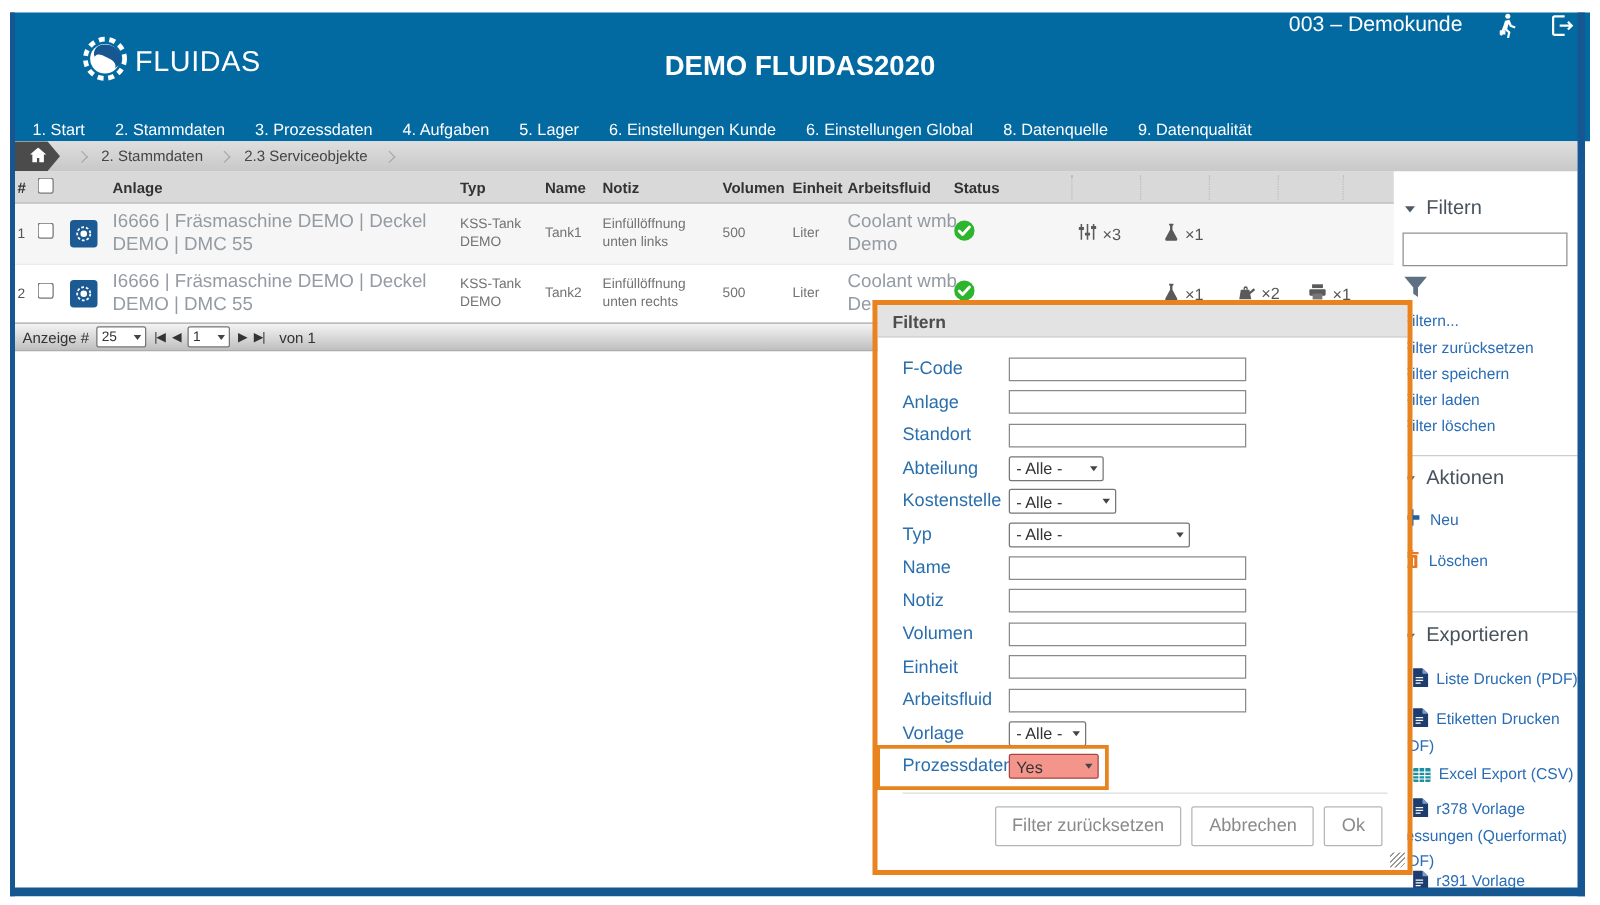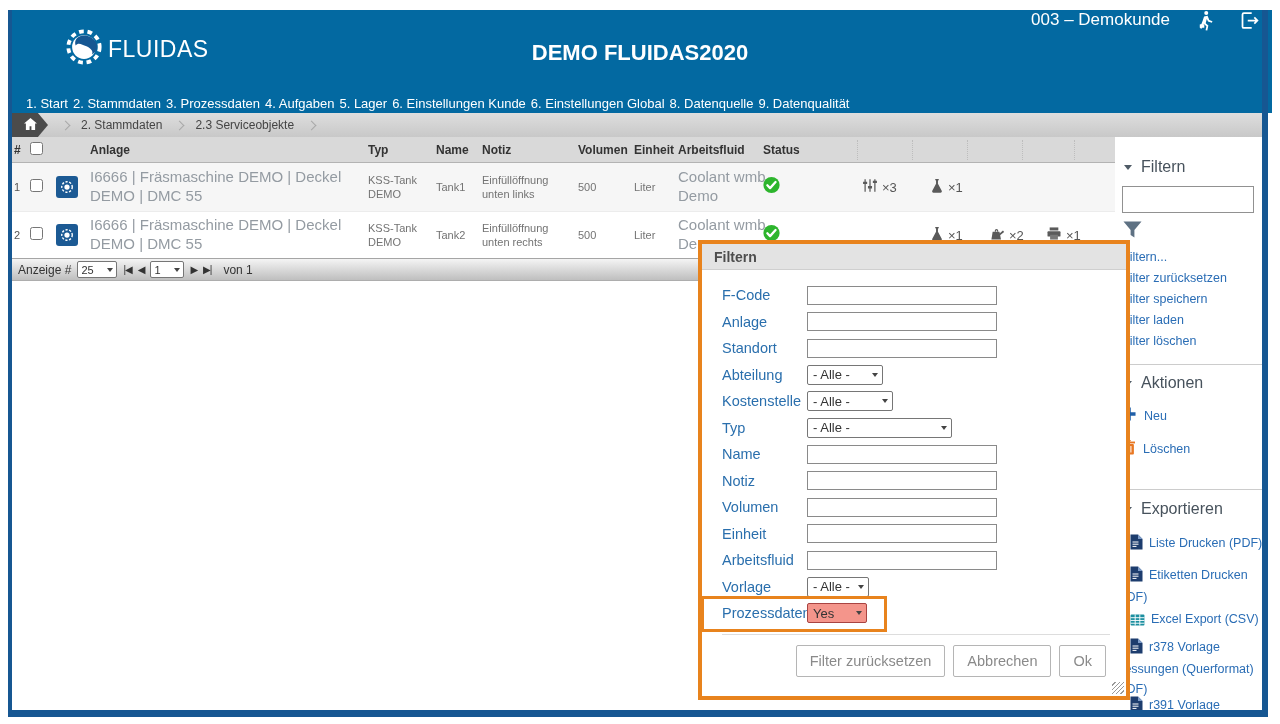--- a/index.html
+++ b/index.html
@@ -16,21 +16,21 @@
   
   .header { position:absolute; left:8px; top:10px; width:1264px; height:103px;
             background:#0369a1; color:#fff; z-index:2; }
   .brand { position:absolute; left:57px; top:18px; display:flex; align-items:center; }
   .brand-text { font-size:23px; letter-spacing:.5px; margin-left:5px; font-weight:400; }
   .app-title { position:absolute; left:50%; top:30px; transform:translateX(-50%);
                font-size:22px; font-weight:bold; white-space:nowrap; }
   .hdr-right { position:absolute; right:12px; top:0; height:78px; display:flex;
                align-items:flex-start; gap:24px; }
   .customer { font-size:17px; }
-  .nav { position:absolute; left:18px; top:86px; display:flex; gap:5px;
+  .nav { position:absolute; left:18px; top:86px; display:flex; gap:24px;
          font-size:13px; white-space:nowrap; }
   .nav span { cursor:pointer; }
 
   
   .breadcrumb { position:absolute; left:12px; top:113px; width:1250px; height:24px;
                 background:linear-gradient(#dedede,#c8c8c8); display:flex;
                 align-items:center; font-size:12px; color:#444; z-index:2; }
   .home-tab { width:36px; height:24px; background:#4b4b4b; display:flex;
               align-items:center; justify-content:center;
               clip-path:polygon(0 0,72% 0,100% 50%,72% 100%,0 100%); }
@@ -107,21 +107,21 @@
   .modal-body { padding:12px 16px 0 20px; }
   .mrow { height:26.5px; display:flex; align-items:center; }
   .mlabel { width:85px; flex:0 0 85px; font-size:14.5px; color:#2A6FAD; }
   .mtext { width:190px; height:19px; border:1px solid #8a8a8a; background:#fff;
            font-size:13px; padding:0 4px; font-family:"Liberation Sans",sans-serif; }
   .sel { height:20px; border:1px solid #767676; border-radius:2px; background:#fff;
          display:flex; align-items:center; justify-content:space-between;
          padding:0 4px 0 5px; font-size:13px; color:#333; cursor:pointer; }
   .arrow { width:0; height:0; border-left:3.5px solid transparent;
            border-right:3.5px solid transparent; border-top:4.5px solid #444; }
-  .w76{width:76px} .w86{width:86px} .w145{width:145px} .w62{width:62px} .w72{width:60px}
+  .w76{width:76px} .w86{width:86px} .w145{width:145px} .w62{width:62px} .w72{width:72px}
   .sel-danger { background:#F4958B; border-color:#a94442; }
   .modal-hr { margin-top:7px; height:1px; background:#ddd; }
   .modal-btns { display:flex; justify-content:flex-end; gap:8px; margin-top:10px;
                 padding-right:4px; }
   .mbtn { background:#fff; border:1px solid #b5b5b5; border-radius:2px; color:#8a8a8a;
           font-size:14.5px; padding:7px 13px; cursor:pointer;
           font-family:"Liberation Sans",sans-serif; }
   .grip { position:absolute; right:2px; bottom:2px; width:12px; height:12px;
           background:repeating-linear-gradient(315deg,transparent 0 2px,#999 2px 3px); }
 

